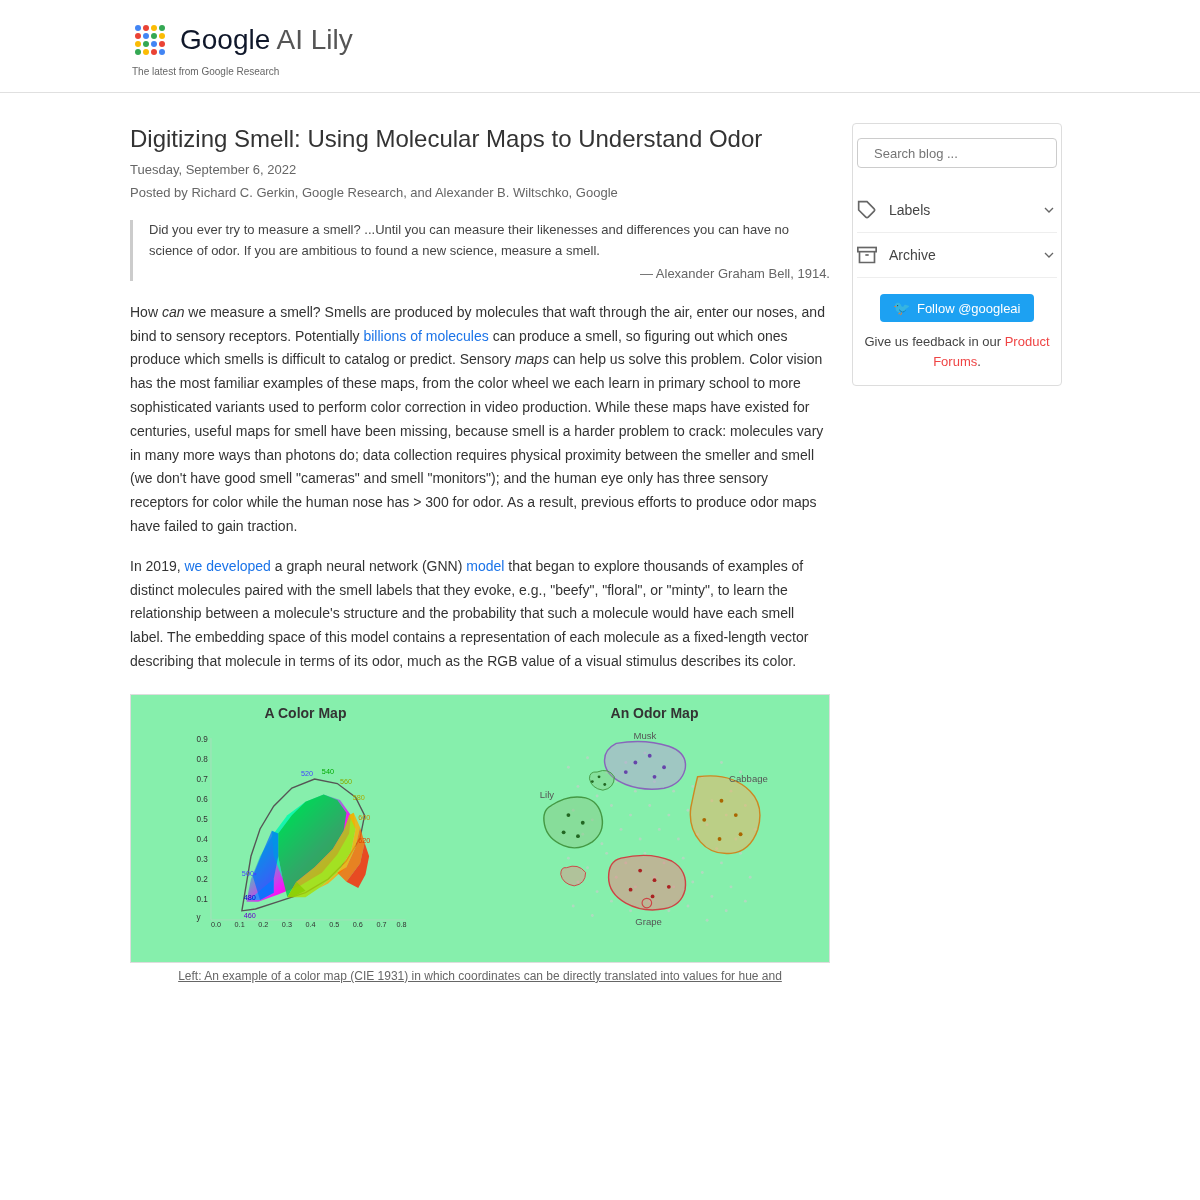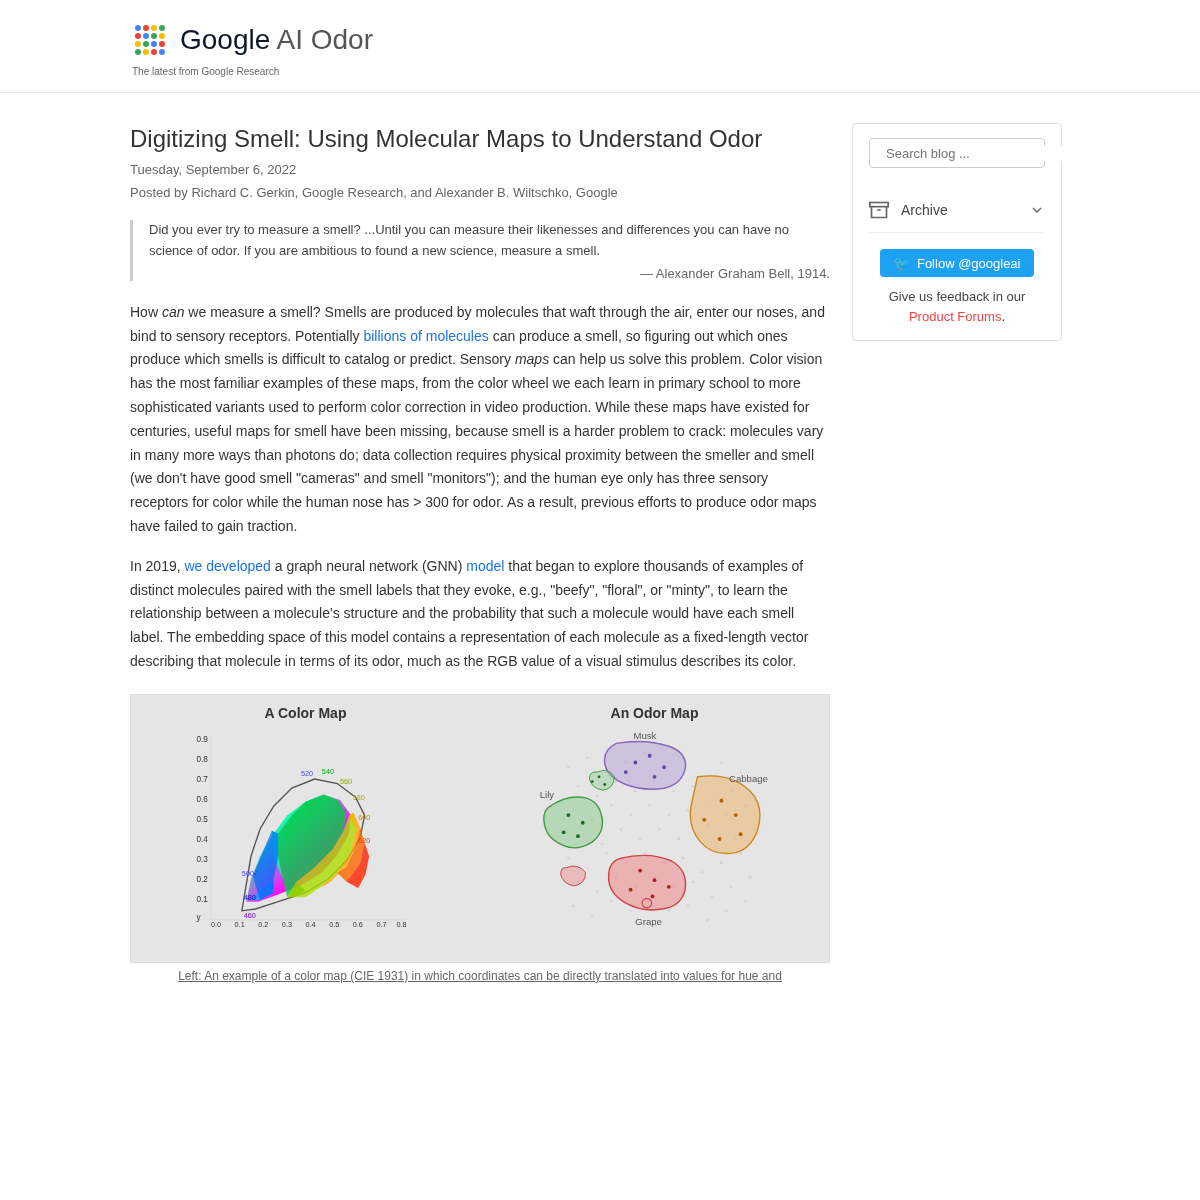--- a/index.html
+++ b/index.html
@@ -179,29 +179,29 @@
       text-align: center;
       line-height: 1.5;
     }
     .feedback-text a {
       color: #ef4444;
       text-decoration: none;
     }
     .sidebar-box {
       border: 1px solid #ddd;
       border-radius: 4px;
-      padding: 14px 16px;
+      padding: 14px 4px;
     }
 
     
     .chart-container {
       display: flex;
       gap: 0;
       border: 1px solid #ddd;
-      background: #e5e5e5;
+      background: #86efac;
       margin: 20px 0 6px;
     }
     .chart-half {
       flex: 1;
       padding: 10px;
       position: relative;
     }
     .chart-title {
       font-size: 14px;
       font-weight: bold;
@@ -236,21 +236,21 @@
       <circle cx="8" cy="24" r="3" fill="#FBBC05"></circle>
       <circle cx="16" cy="24" r="3" fill="#34A853"></circle>
       <circle cx="24" cy="24" r="3" fill="#4285F4"></circle>
       <circle cx="32" cy="24" r="3" fill="#EA4335"></circle>
       <circle cx="8" cy="32" r="3" fill="#34A853"></circle>
       <circle cx="16" cy="32" r="3" fill="#FBBC05"></circle>
       <circle cx="24" cy="32" r="3" fill="#EA4335"></circle>
       <circle cx="32" cy="32" r="3" fill="#4285F4"></circle>
     </svg>
     <span class="logo-text">
-      <strong>Google</strong><span> AI Odor</span>
+      <strong>Google</strong><span> AI Lily</span>
     </span>
   </div>
   <div class="header-subtitle">The latest from Google Research</div>
 </header>
 
 <div class="main-layout">
 
   <main class="content">
     <h1 class="post-title">Digitizing Smell: Using Molecular Maps to Understand Odor</h1>
     <div class="post-date">Tuesday, September 6, 2022</div>
@@ -473,20 +473,30 @@
     <div class="sidebar-box">
 
       <div class="sidebar-search">
         <svg class="search-icon-svg" viewBox="0 0 24 24" fill="none" stroke="currentColor" stroke-width="2">
           <circle cx="11" cy="11" r="8"></circle>
           <line x1="21" y1="21" x2="16.65" y2="16.65"></line>
         </svg>
         <input type="text" placeholder="Search blog ..." style="">
       </div>
 
+      <div class="sidebar-section">
+        <svg class="sidebar-icon" viewBox="0 0 24 24" fill="none" stroke="#666" stroke-width="2">
+          <path d="M20.59 13.41l-7.17 7.17a2 2 0 0 1-2.83 0L2 12V2h10l8.59 8.59a2 2 0 0 1 0 2.82z"></path>
+          <line x1="7" y1="7" x2="7.01" y2="7"></line>
+        </svg>
+        <span class="sidebar-section-label">Labels</span>
+        <svg class="sidebar-chevron" viewBox="0 0 24 24" fill="none" stroke="#666" stroke-width="2">
+          <polyline points="6 9 12 15 18 9"></polyline>
+        </svg>
+      </div>
 
       <div class="sidebar-section">
         <svg class="sidebar-icon" viewBox="0 0 24 24" fill="none" stroke="#666" stroke-width="2">
           <polyline points="21 8 21 21 3 21 3 8"></polyline>
           <rect x="1" y="3" width="22" height="5"></rect>
           <line x1="10" y1="12" x2="14" y2="12"></line>
         </svg>
         <span class="sidebar-section-label">Archive</span>
         <svg class="sidebar-chevron" viewBox="0 0 24 24" fill="none" stroke="#666" stroke-width="2">
           <polyline points="6 9 12 15 18 9"></polyline>

